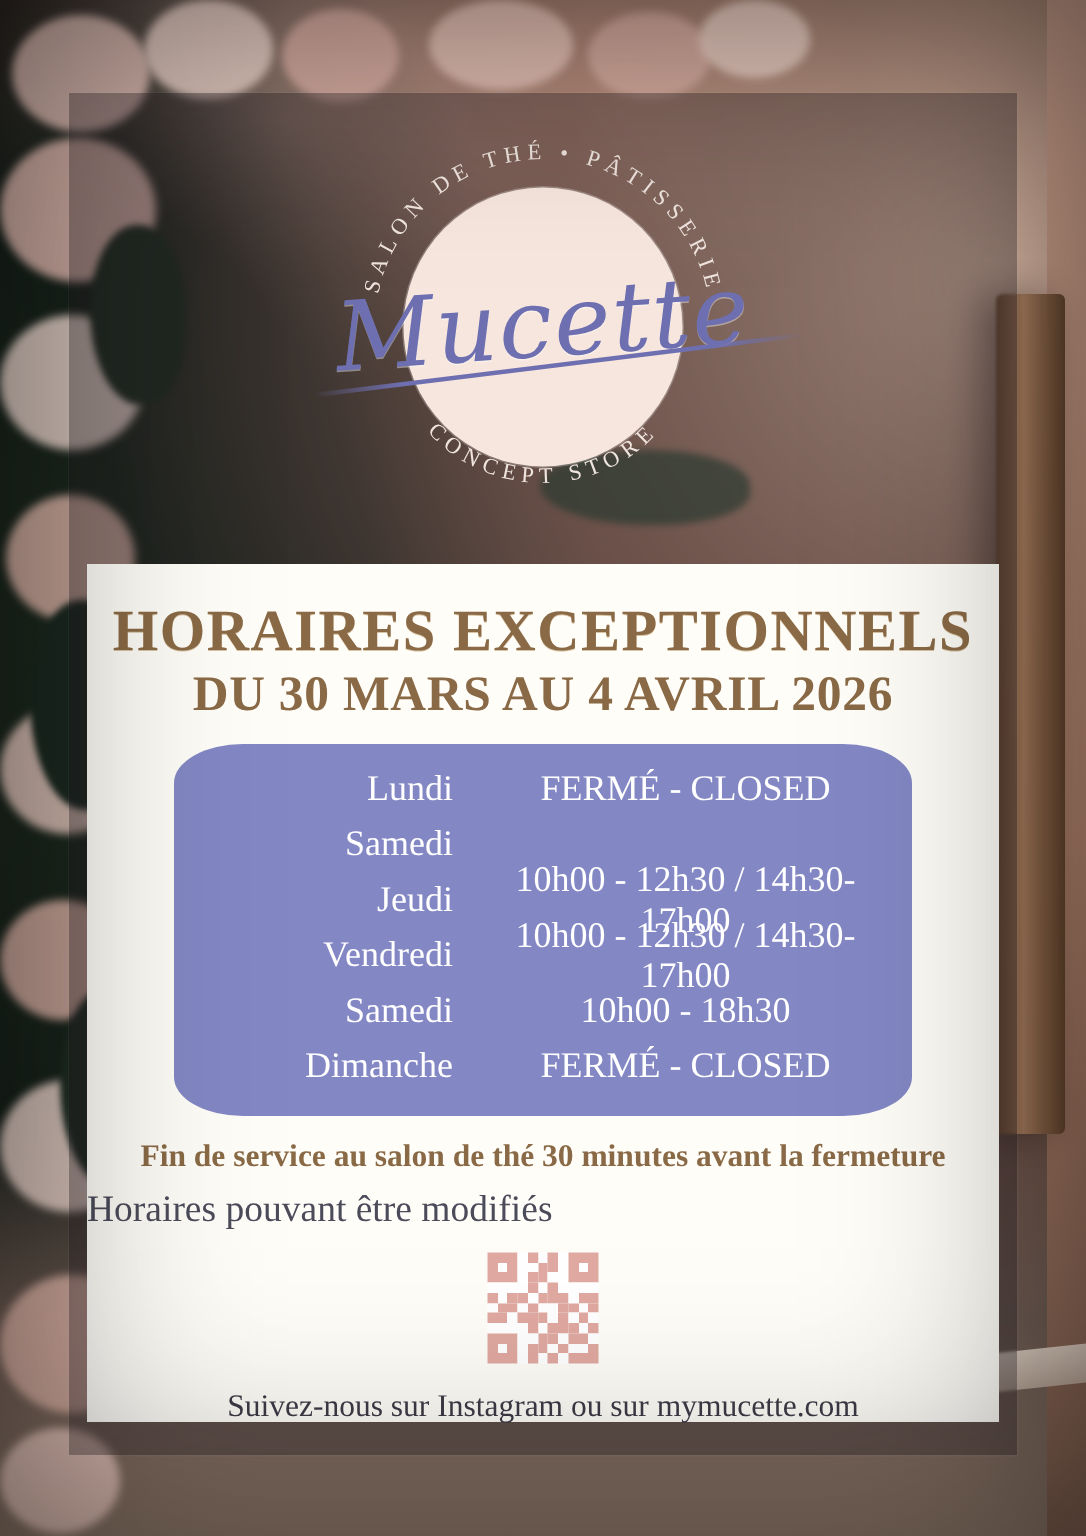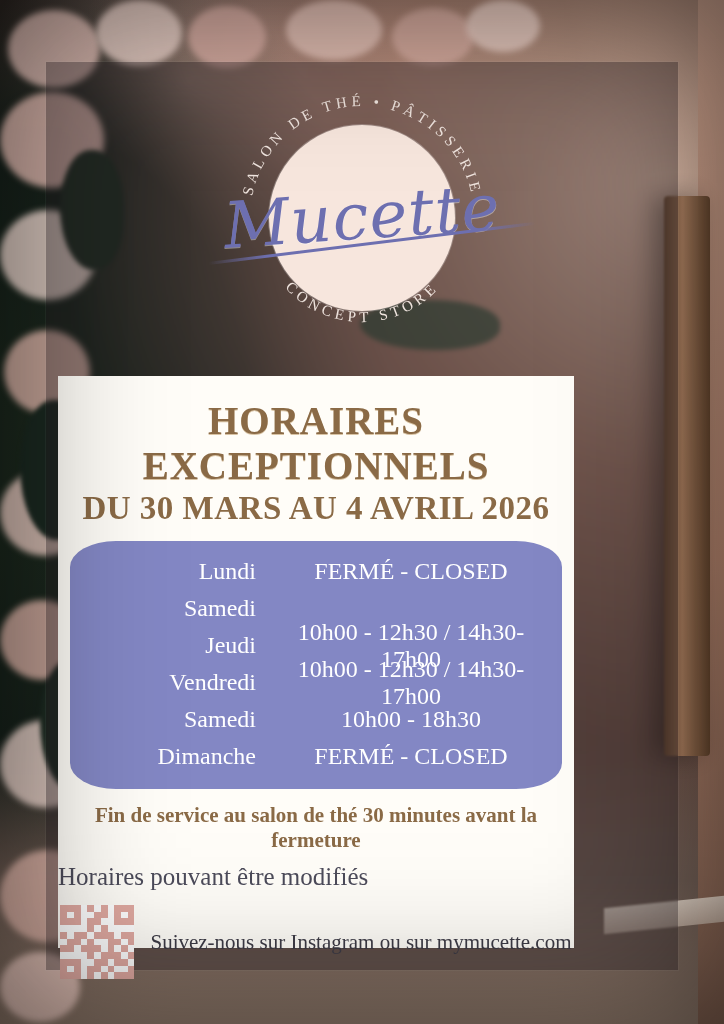--- a/index.html
+++ b/index.html
@@ -85,21 +85,21 @@
   
   .arc{position:absolute;left:0;top:0;width:280px;height:280px;}
   .arc text{
     fill:#efe4de;
     font-family:"Liberation Serif",serif;
     font-size:15px;letter-spacing:4.2px;
   }
 
   
   .card{
-    position:absolute;left:12px;top:314px;width:516px;height:572px;
+    position:absolute;left:12px;top:314px;width:608px;height:572px;
     background:#fffdf8;
   }
   .title1{
     margin:0;padding:22px 10px 0;text-align:center;
     font-family:"Liberation Serif",serif;
     font-size:39px;font-weight:700;letter-spacing:1px;
     color:#8a6a46;
     text-shadow:0 1px 0 #d8c3a4;
   }
   .title2{
@@ -131,21 +131,21 @@
     margin:14px 0 0;text-align:center;
     font-size:21px;font-weight:700;color:#8a6a46;
     font-family:"Liberation Serif",serif;
   }
   .note2{
     margin:10px 0 0;text-align:left;
     font-size:25px;color:#4c4b5a;
   }
 
   .footer{
-    margin-top:14px;display:flex;align-items:center;justify-content:center;gap:16px;
+    margin-top:14px;display:flex;align-items:center;justify-content:center;gap:16px;flex-direction:column;
   }
   .qr{
     width:74px;height:74px;background:#fff;position:relative;
     display:grid;grid-template-columns:repeat(11,1fr);grid-template-rows:repeat(11,1fr);
   }
   .qr i{background:#e0a9a1;}
   .social{
     font-size:21px;color:#3d3b46;
   }
 

